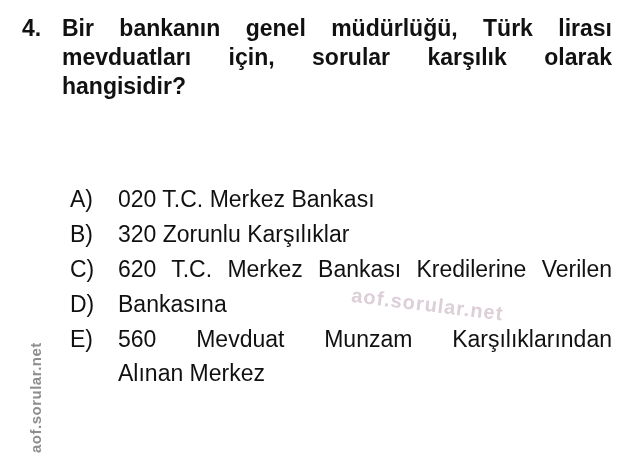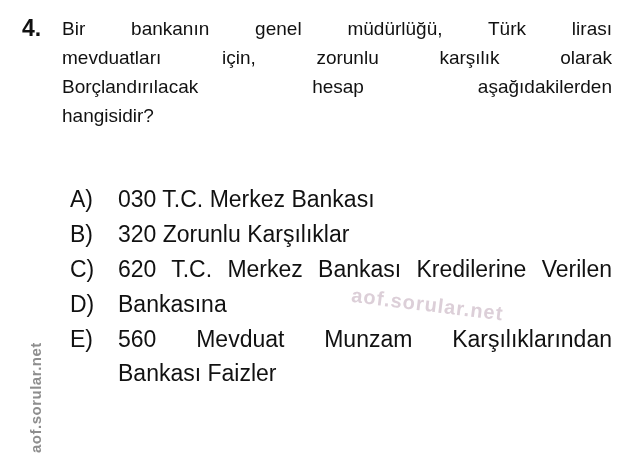--- a/index.html
+++ b/index.html
@@ -23,22 +23,22 @@
     font-size: 23px;
     font-weight: bold;
     line-height: 29px;
   }
   
   .qtext {
     position: absolute;
     left: 62px;
     top: 14px;
     width: 550px;
-    font-size: 19px;
-    font-weight: normal;
+    font-size: 23px;
+    font-weight: bold;
     line-height: 29px;
   }
   .jline {
     text-align: justify;
     text-align-last: justify;
     text-justify: inter-word;
   }
   .lline {
     text-align: right;
     text-align-last: left;
@@ -97,31 +97,30 @@
 </head>
 <body>
 
 <div class="wm-center">aof.sorular.net</div>
 <div class="wm-left">aof.sorular.net</div>
 
 <div class="qnum">4.</div>
 
 <div class="qtext">
   <div class="jline">Bir bankanın genel müdürlüğü, Türk lirası</div>
-  <div class="jline">mevduatları için, zorunlu karşılık olarak</div>
-  <div class="jline">Borçlandırılacak hesap aşağıdakilerden</div>
+  <div class="jline">mevduatları için, sorular karşılık olarak</div>
   <div class="lline">hangisidir?</div>
 </div>
 
 <div class="options">
 
   <div class="option">
     <span class="olabel">A)</span>
     <div class="otext">
-      <div class="lline">030 T.C. Merkez Bankası</div>
+      <div class="lline">020 T.C. Merkez Bankası</div>
     </div>
   </div>
 
   <div class="option">
     <span class="olabel">B)</span>
     <div class="otext">
       <div class="lline">320 Zorunlu Karşılıklar</div>
     </div>
   </div>
 
@@ -136,17 +135,17 @@
     <span class="olabel">D)</span>
     <div class="otext">
       <div class="lline">Bankasına</div>
     </div>
   </div>
 
   <div class="option">
     <span class="olabel">E)</span>
     <div class="otext">
       <div class="jline">560 Mevduat Munzam Karşılıklarından</div>
-      <div class="lline">Bankası Faizler</div>
+      <div class="lline">Alınan Merkez</div>
     </div>
   </div>
 
 </div>
 
 </body></html>

